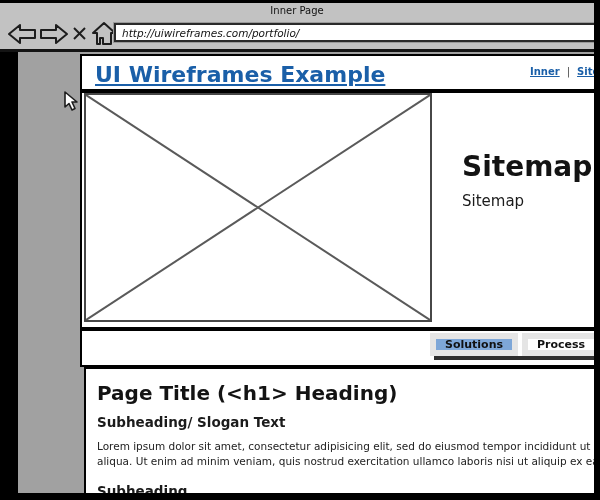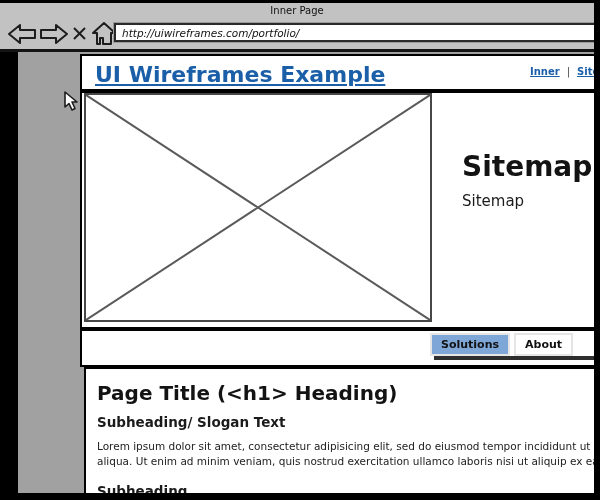--- a/index.html
+++ b/index.html
@@ -34,21 +34,21 @@
                    border:2px solid #474747;background:#fff;}
   .hero-headline{position:absolute;left:380px;top:57px;font-size:28px;font-weight:bold;
                  color:#131313;white-space:nowrap;}
   .hero-tagline{position:absolute;left:380px;top:99px;font-size:15px;color:#1b1b1b;
                 white-space:nowrap;}
 
   .cursor{position:absolute;left:45px;top:39px;}
 
   .box-nav{left:62px;top:277px;width:562px;height:38px;}
   .tabstrip{position:absolute;left:412px;top:281px;display:flex;}
-  .tab{height:23px;border:2px solid #e5e5e5;background:#fff;margin-right:4px;
+  .tab{height:23px;border:6px solid #e5e5e5;background:#fff;margin-right:4px;
        display:flex;align-items:center;justify-content:center;
        font-size:11px;font-weight:bold;color:#111;padding:0 9px;white-space:nowrap;cursor:pointer;}
   .tab.active{background:#7ea7d8;}
   .tab-shadow{position:absolute;left:416px;top:304px;width:190px;height:4px;background:#2e2e2e;}
 
   .box-content{left:66px;top:315px;width:558px;height:132px;padding:10px 0 0 11px;}
   .page-title{font-size:20px;font-weight:bold;color:#131313;white-space:nowrap;margin:2px 0 0 0;}
   .sub-heading{font-size:13.5px;font-weight:bold;color:#1b1b1b;white-space:nowrap;margin-top:9px;}
   .body-line{font-size:10.5px;color:#222;white-space:nowrap;line-height:15px;}
   .body-copy{margin-top:9px;}
@@ -111,20 +111,21 @@
 
     <span class="cursor">
       <svg width="18" height="20" viewBox="0 0 18 20">
         <polygon points="2,1 2,16 6,12.5 9,19 12,17.5 9,11 14,11" fill="#fff" stroke="#1d1d1d" stroke-width="1.6" stroke-linejoin="round"></polygon>
       </svg>
     </span>
 
     <div class="pagebox box-nav"></div>
     <div class="tabstrip">
       <div class="tab active">Solutions</div>
+      <div class="tab">Process</div>
       <div class="tab">About</div>
     </div>
     <div class="tab-shadow"></div>
 
     <div class="pagebox box-content">
       <div class="page-title">Page Title (&lt;h1&gt; Heading)</div>
       <div class="sub-heading">Subheading/ Slogan Text</div>
       <div class="body-copy">
         <div class="body-line">Lorem ipsum dolor sit amet, consectetur adipisicing elit, sed do eiusmod tempor incididunt ut labore et dolore magna</div>
         <div class="body-line">aliqua. Ut enim ad minim veniam, quis nostrud exercitation ullamco laboris nisi ut aliquip ex ea commodo consequat.</div>

